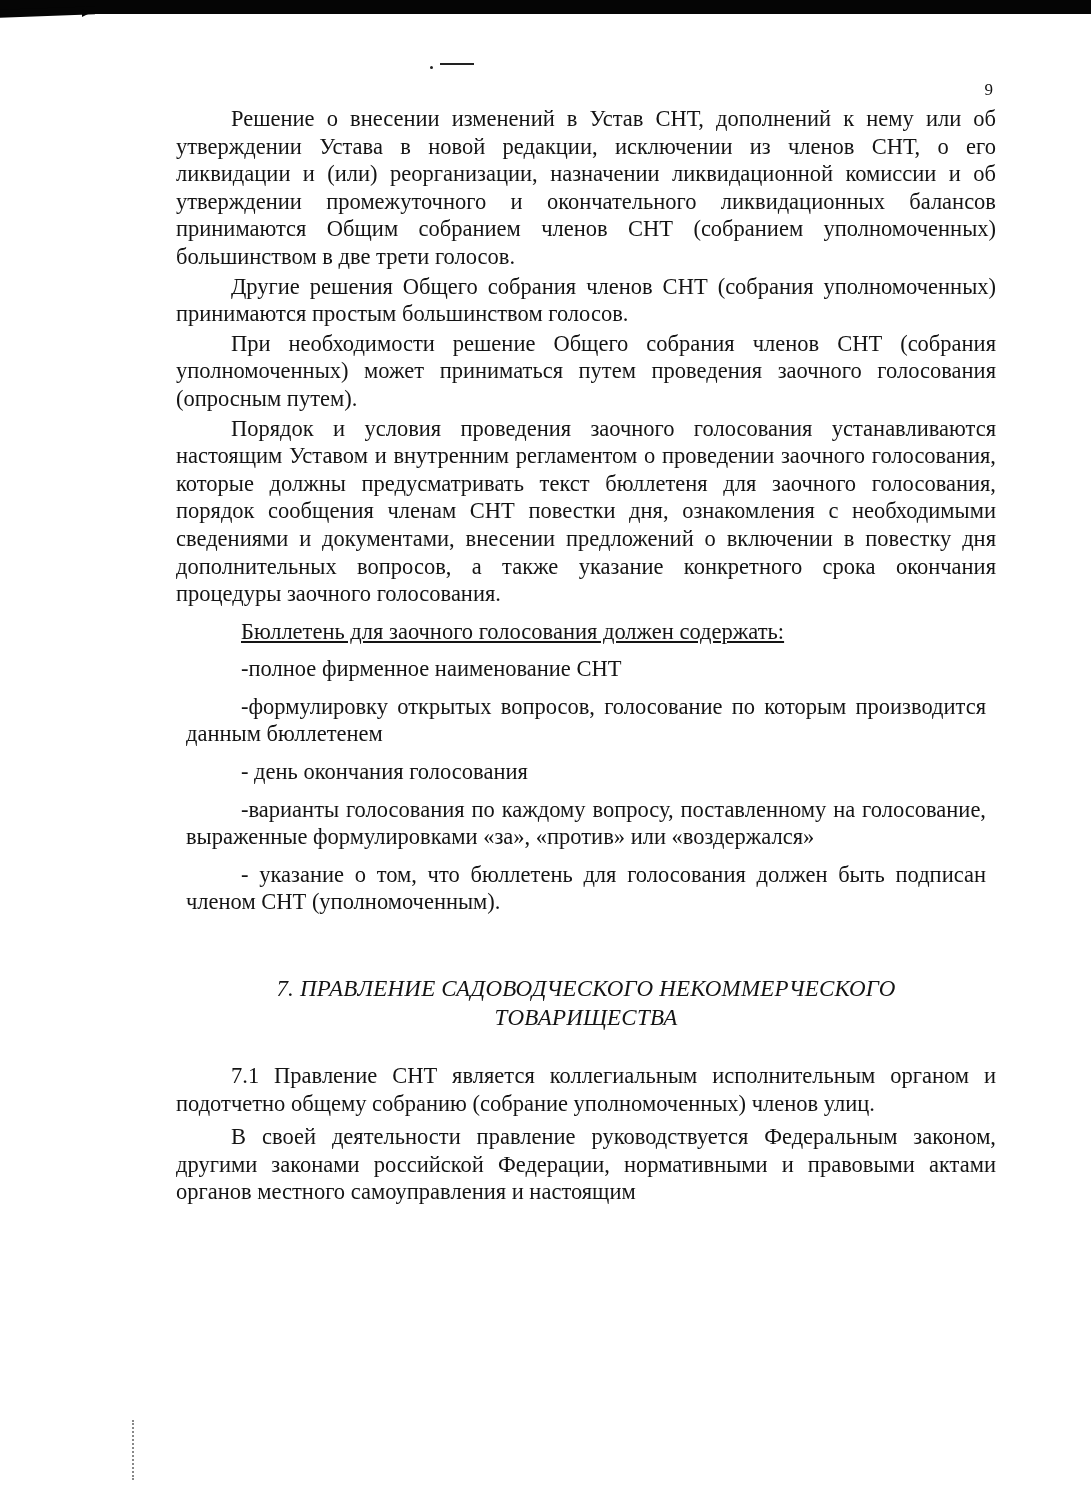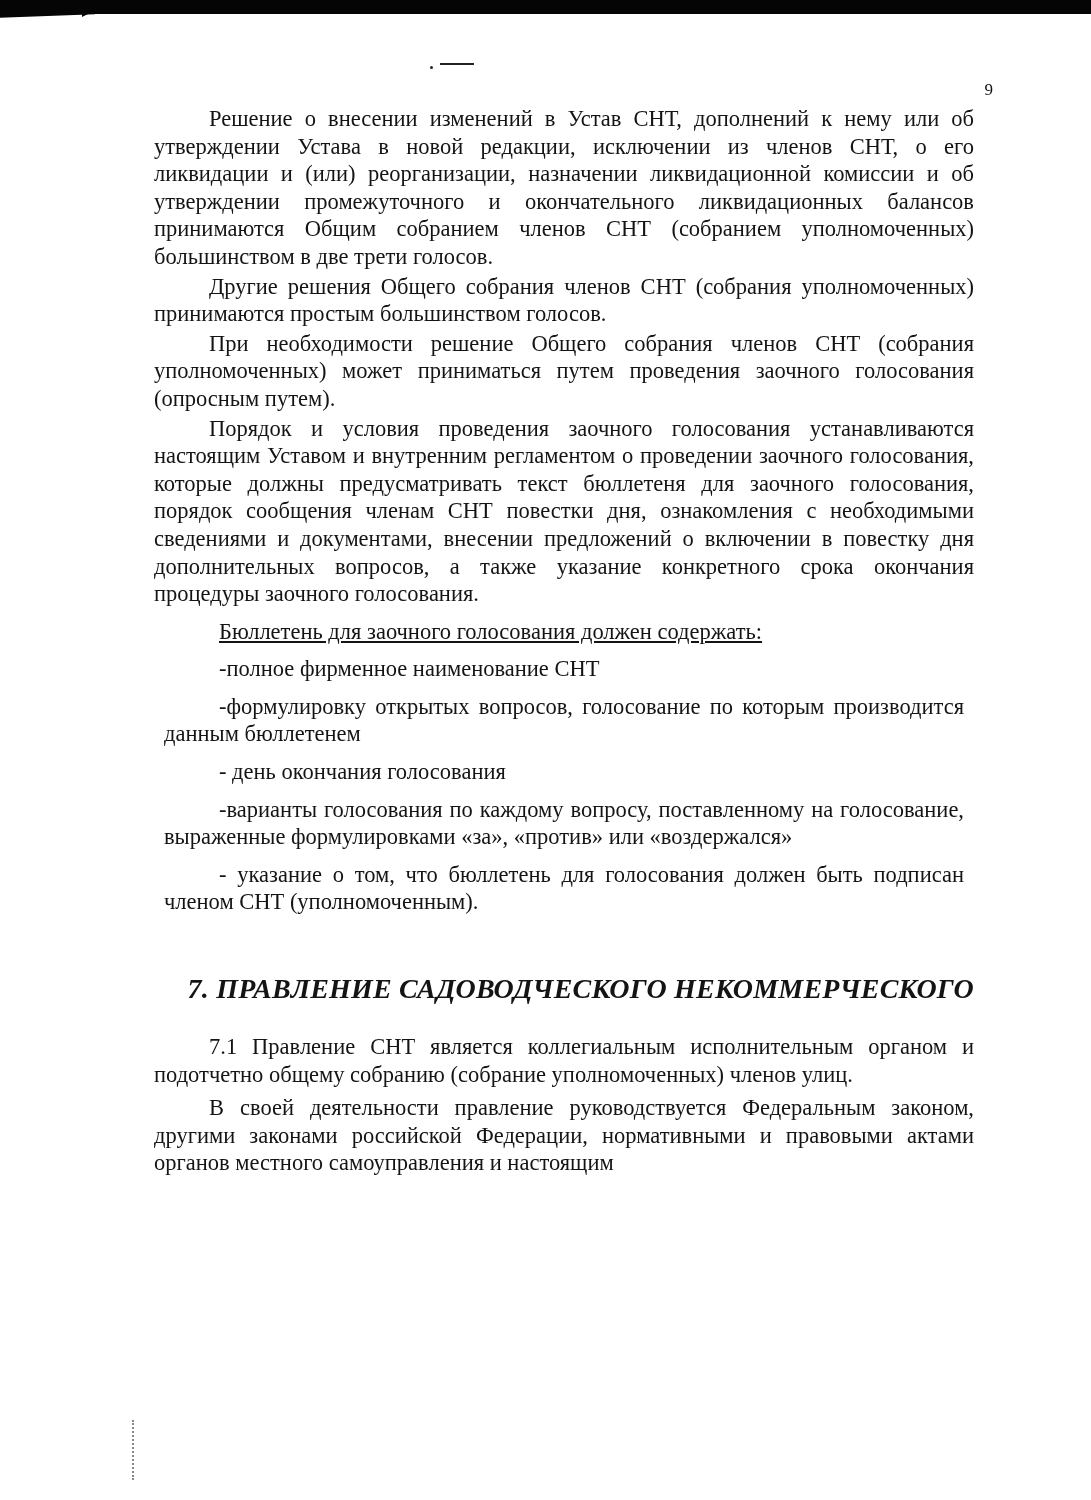--- a/index.html
+++ b/index.html
@@ -6,25 +6,25 @@
   body { width: 1091px; height: 1500px; position: relative; overflow: hidden;
          font-family: "Liberation Serif", "DejaVu Serif", serif; color: #141414; }
   .scan-bar { position: absolute; left: 0; top: 0; width: 1091px; height: 14px; background: #050505; }
   .scan-bar-left { position: absolute; left: 0; top: 8px; width: 95px; height: 8px; background: #050505;
                    transform: skewY(-2deg); }
   .scan-arrow { position: absolute; left: 82px; top: 9px; width: 0; height: 0;
                 border-top: 4px solid transparent; border-bottom: 4px solid transparent; border-left: 8px solid #050505; }
   .scan-dash { position: absolute; left: 440px; top: 63px; width: 34px; height: 2px; background: #222; }
   .scan-dot { position: absolute; left: 430px; top: 66px; width: 3px; height: 3px; background: #222; border-radius: 50%; }
   .page-number { position: absolute; right: 98px; top: 80px; font-size: 17px; }
-  .content { position: absolute; left: 154px; top: 105px; width: 820px; font-size: 22.5px; line-height: 27.6px; }
+  .content { position: absolute; left: 176px; top: 105px; width: 820px; font-size: 22.5px; line-height: 27.6px; }
   .content p { margin: 0 0 2px 0; text-align: justify; text-indent: 55px; }
   .content p.list-item { margin: 10px; }
   .content p.underlined span { text-decoration: underline; }
-  .section-title { text-align: right; font-weight: bold; font-style: italic; font-size: 28px; line-height: 29px;
+  .section-title { text-align: center; font-weight: normal; font-style: italic; font-size: 23px; line-height: 29px;
                    margin: 58px 0 30px 0; letter-spacing: 0.2px; }
   .content p.gap { margin-bottom: 6px; }
   .left-dots { position: absolute; left: 132px; top: 1420px; width: 2px; height: 60px;
                border-left: 2px dotted #888; }
 </style>
 </head>
 <body>
 
 <div class="scan-bar"></div>
 <div class="scan-bar-left"></div>
@@ -42,19 +42,20 @@
 
   <p class="underlined list-item"><span>Бюллетень для заочного голосования должен содержать:</span></p>
   <p class="list-item">-полное фирменное наименование СНТ</p>
   <p class="list-item">-формулировку открытых вопросов, голосование по которым производится данным бюллетенем</p>
   <p class="list-item">- день окончания голосования</p>
   <p class="list-item">-варианты голосования по каждому вопросу, поставленному на голосование, выраженные формулировками «за», «против» или «воздержался»</p>
   <p class="list-item">- указание о том, что бюллетень для голосования должен быть подписан членом СНТ (уполномоченным).</p>
 
   <div class="section-title">
     <div>7. ПРАВЛЕНИЕ САДОВОДЧЕСКОГО НЕКОММЕРЧЕСКОГО</div>
+    <div>ТОВАРИЩЕСТВА</div>
   </div>
 
   <p class="gap">7.1 Правление СНТ является коллегиальным исполнительным органом и подотчетно общему собранию (собрание уполномоченных) членов улиц.</p>
   <p>В своей деятельности правление руководствуется Федеральным законом, другими законами российской Федерации, нормативными и правовыми актами органов местного самоуправления и настоящим</p>
 </div>
 
 <div class="left-dots"></div>
 
 </body></html>

